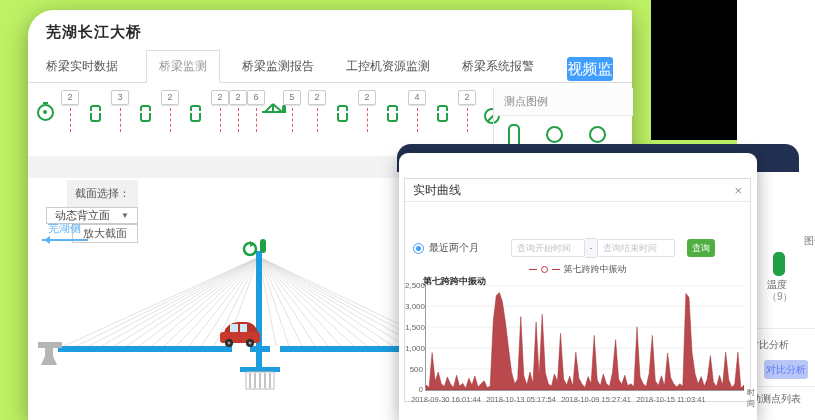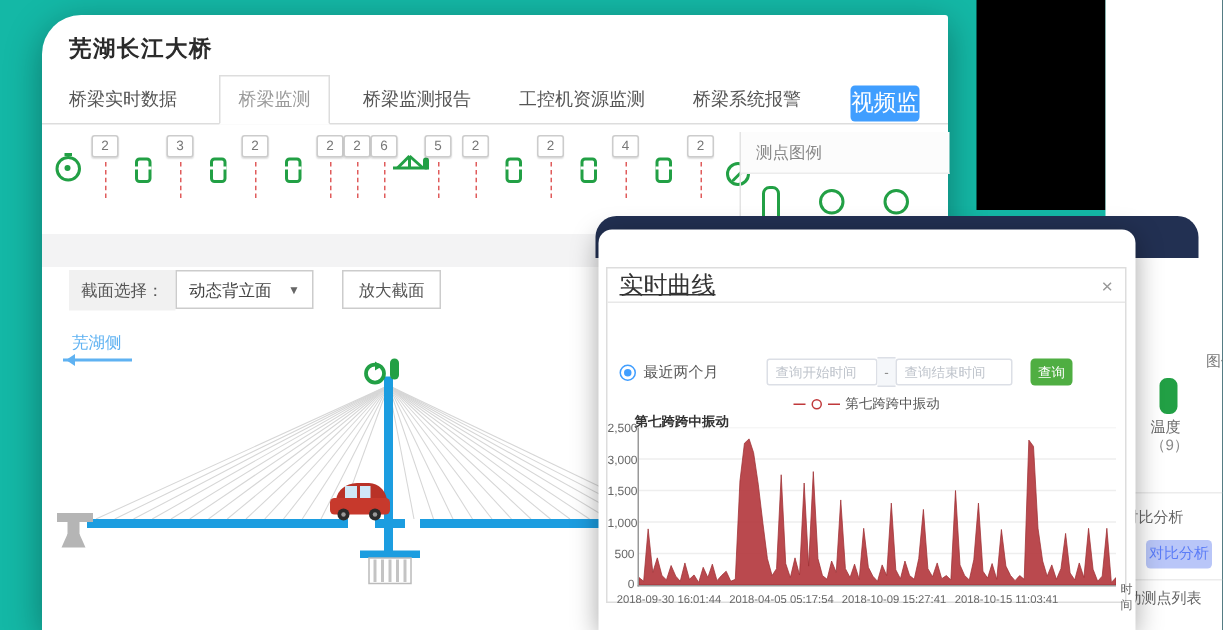--- a/index.html
+++ b/index.html
@@ -1,16 +1,16 @@
 <!DOCTYPE html>
 <html><head>
 <meta charset="utf-8">
 <style>
   html,body{margin:0;padding:0;background:#10182e;font-family:"Liberation Sans","DejaVu Sans",sans-serif;}
-  #canvas{position:relative;width:815px;height:420px;overflow:hidden;background:#14b8a6;}
+  #canvas{position:relative;width:815px;height:420px;overflow:hidden;background:#bef264;}
 
   
   #main-window{position:absolute;left:28px;top:10px;width:604px;height:410px;background:#fff;
     border-radius:26px 2px 0 0;box-shadow:0 6px 24px rgba(0,0,0,.35);}
   #page-title{position:absolute;left:18px;top:13px;font-size:15px;font-weight:bold;color:#2b2b2b;letter-spacing:1px;}
   #tabbar{position:absolute;left:0;top:44px;width:100%;height:29px;border-bottom:1px solid #ddd;
     display:flex;align-items:flex-end;padding-left:14px;box-sizing:border-box;}
   .tab{font-size:12px;color:#555;padding:7px 4px;margin-right:24px;cursor:pointer;white-space:nowrap;}
   .tab.active{border:1px solid #ddd;border-bottom:1px solid #fff;margin-bottom:-1px;background:#fff;
     color:#9a9a9a;padding:7px 12px;margin-right:18px;}
@@ -36,21 +36,21 @@
   
   #legend-panel{position:absolute;left:465px;top:78px;width:139px;height:76px;border-left:1px solid #e3e3e3;}
   #legend-panel .hd{font-size:11px;color:#888;padding:6px 10px;border-bottom:1px solid #ececec;background:#fcfcfc;}
   #legend-icons{display:flex;gap:26px;padding:8px 14px;}
   .lp-thermo{width:8px;height:22px;border:2px solid #22a045;border-radius:5px;}
   .lp-circ{width:13px;height:13px;border:2px solid #22a045;border-radius:50%;margin-top:2px;}
 
   #gray-band{position:absolute;left:0;top:146px;width:465px;height:22px;background:#f3f3f4;}
 
   
-  #toolbar{position:absolute;left:18px;top:170px;height:26px;display:flex;align-items:flex-start;}
+  #toolbar{position:absolute;left:18px;top:170px;height:26px;display:flex;align-items:flex-end;flex-direction:column;}
   #toolbar .lbl{font-size:11px;color:#555;background:#f1f1f1;padding:6px 8px;}
   #view-select{width:92px;height:26px;border:1px solid #ccc;background:#fff;font-size:11px;color:#444;
     display:flex;align-items:center;justify-content:space-between;padding:0 8px;box-sizing:border-box;cursor:pointer;}
   #view-select .caret{font-size:8px;color:#666;}
   #zoom-btn{margin-left:19px;width:66px;height:26px;border:1px solid #ccc;background:#fff;font-size:11px;color:#555;cursor:pointer;}
 
   
   #bridge-area{position:absolute;left:0;top:205px;width:604px;height:205px;}
   #dir-label{position:absolute;left:20px;top:6px;font-size:11px;color:#5fb2f2;}
   #dir-arrow{position:absolute;left:14px;top:24px;width:46px;height:0;border-top:2px solid #5fb2f2;}
@@ -68,21 +68,21 @@
   #rp-analysis-btn{position:absolute;left:27px;top:360px;width:44px;height:19px;background:#b9c6f8;color:#5b7cf7;
     border:none;border-radius:3px;font-size:10px;line-height:19px;text-align:center;padding:0;cursor:default;}
   #rp-list-hd{position:absolute;left:4px;top:392px;font-size:10px;color:#666;white-space:nowrap;}
 
   
   #popup-band{position:absolute;left:397px;top:144px;width:402px;height:28px;background:#223052;border-radius:14px 14px 0 0;z-index:20;}
   #popup{position:absolute;left:399px;top:153px;width:358px;height:267px;background:#fff;border-radius:9px 9px 0 0;
     box-shadow:0 4px 18px rgba(0,0,0,.35);z-index:30;}
   #modal{position:absolute;left:5px;top:25px;width:347px;height:224px;border:1px solid #ddd;background:#fff;box-sizing:border-box;}
   #modal-hd{height:22px;border-bottom:1px solid #e8e8e8;display:flex;align-items:center;justify-content:space-between;padding:0 8px;}
-  #modal-title{font-size:16px;color:#333;text-decoration:underline;}
+  #modal-title{font-size:12px;color:#333;}
   #modal-close{font-size:13px;color:#999;cursor:pointer;line-height:1;}
   #modal-tabs{position:absolute;left:8px;top:30px;display:flex;}
   #tab-preview{height:20px;padding:0 8px;font-size:10px;line-height:20px;background:#fff;border:1px solid #c9c9c9;
     border-radius:3px 0 0 3px;color:#444;cursor:pointer;}
   #tab-playback{height:20px;padding:0 8px;font-size:10px;line-height:20px;background:#409EFF;border:1px solid #409EFF;
     border-radius:0 3px 3px 0;color:#fff;cursor:pointer;margin-left:-1px;}
   #query-row{position:absolute;left:8px;top:60px;width:332px;height:18px;display:flex;align-items:center;}
   .radio{width:9px;height:9px;border:1px solid #409EFF;border-radius:50%;position:relative;margin-right:5px;}
   .radio::after{content:"";position:absolute;left:2px;top:2px;width:5px;height:5px;background:#409EFF;border-radius:50%;}
   #radio-label{font-size:10px;color:#555;}
@@ -351,20 +351,20 @@
             <line x1="0" y1="21" x2="318" y2="21"></line>
             <line x1="0" y1="42" x2="318" y2="42"></line>
             <line x1="0" y1="63" x2="318" y2="63"></line>
             <line x1="0" y1="84" x2="318" y2="84"></line>
           </g>
           <path id="chart-path" fill="#b43a3f" fill-opacity="0.92" stroke="#9e2f33" stroke-width="0.5" d="M0,105 L0.0,100.0 L3.1,102.5 L6.1,67.6 L9.2,96.6 L12.2,86.9 L15.3,98.7 L18.3,101.6 L21.4,92.0 L24.5,99.1 L27.5,102.5 L30.6,90.3 L33.6,101.2 L36.7,98.3 L39.8,103.3 L42.8,93.2 L45.9,100.0 L48.9,91.1 L52.0,102.1 L55.0,98.7 L58.1,95.8 L61.2,102.5 L64.2,101.2 L67.3,35.7 L70.3,10.5 L73.4,7.6 L76.4,16.8 L79.5,37.8 L82.6,63.8 L85.6,87.4 L88.7,98.7 L91.7,94.1 L94.8,31.5 L97.8,90.7 L100.9,100.0 L104.0,86.9 L107.0,98.3 L110.1,37.0 L113.1,92.4 L116.2,29.4 L119.3,87.4 L122.3,98.7 L125.4,101.2 L128.4,89.0 L131.5,96.6 L134.5,48.3 L137.6,94.1 L140.7,100.0 L143.7,91.1 L146.8,101.2 L149.8,67.2 L152.9,93.2 L155.9,99.1 L159.0,102.5 L162.1,91.6 L165.1,98.7 L168.2,50.4 L171.2,94.9 L174.3,100.8 L177.3,89.0 L180.4,98.7 L183.5,101.2 L186.5,87.4 L189.6,54.6 L192.6,94.1 L195.7,99.5 L198.8,90.3 L201.8,100.8 L204.9,98.7 L207.9,101.6 L211.0,42.0 L214.0,91.6 L217.1,98.7 L220.2,101.6 L223.2,88.2 L226.3,50.4 L229.3,95.8 L232.4,100.4 L235.4,90.7 L238.5,101.2 L241.6,68.0 L244.6,92.4 L247.7,98.7 L250.7,102.1 L253.8,98.7 L256.8,101.2 L259.9,8.4 L263.0,12.6 L266.0,67.2 L269.1,89.0 L272.1,99.1 L275.2,91.6 L278.3,101.2 L281.3,94.1 L284.4,70.6 L287.4,97.0 L290.5,101.6 L293.5,90.3 L296.6,100.0 L299.7,67.2 L302.7,94.5 L305.8,102.5 L308.8,99.1 L311.9,67.2 L314.9,103.3 L318.0,100.0 L318,105 Z"></path>
         </svg>
       </div>
 
       <span class="xlab" style="left:41px">2018-09-30 16:01:44</span>
-      <span class="xlab" style="left:116px">2018-04-05 05:17:54</span>
+      <span class="xlab" style="left:116px">2018-10-13 05:17:54</span>
       <span class="xlab" style="left:191px">2018-10-09 15:27:41</span>
       <span class="xlab" style="left:266px">2018-10-15 11:03:41</span>
       <span id="x-name">时间</span>
     </div>
   </div>
 
 </div>
 
 </body></html>

